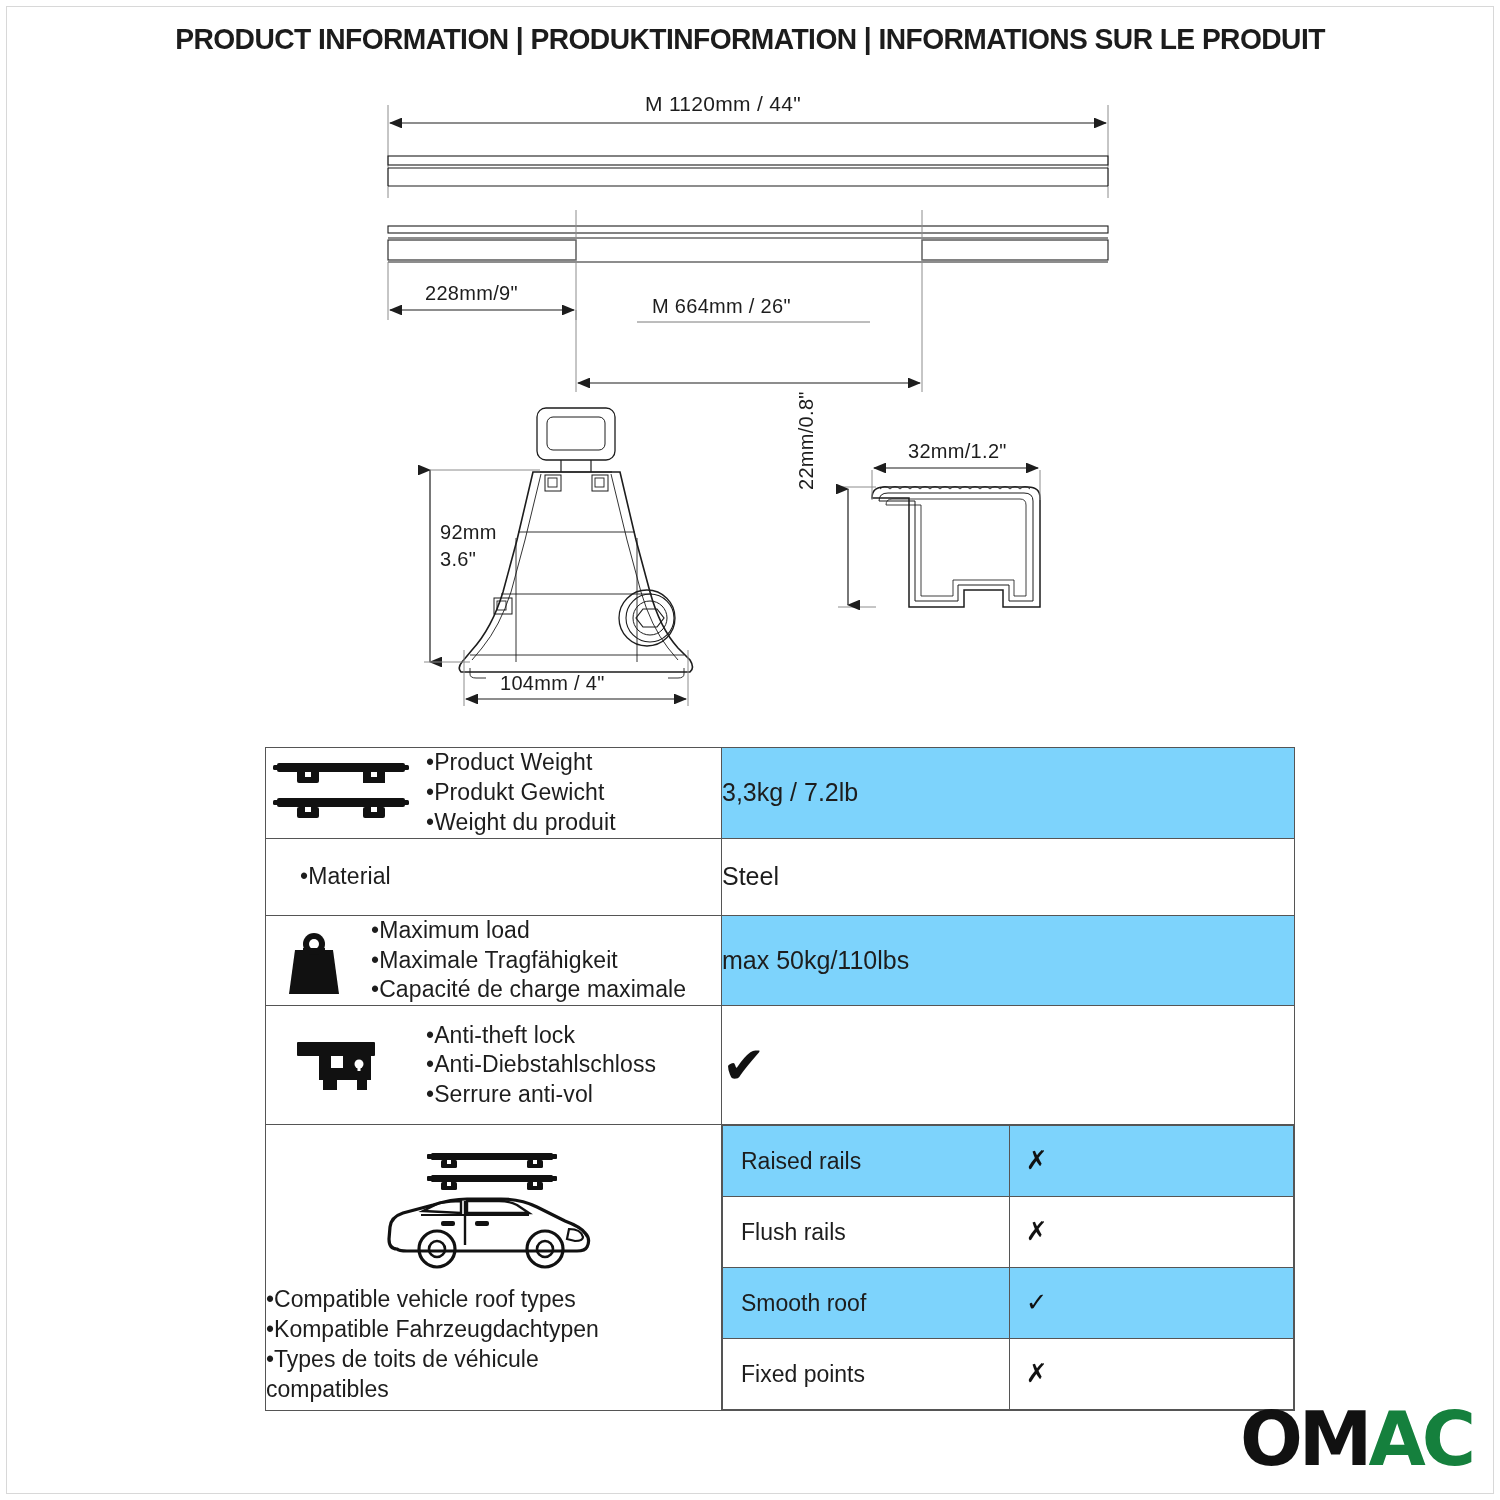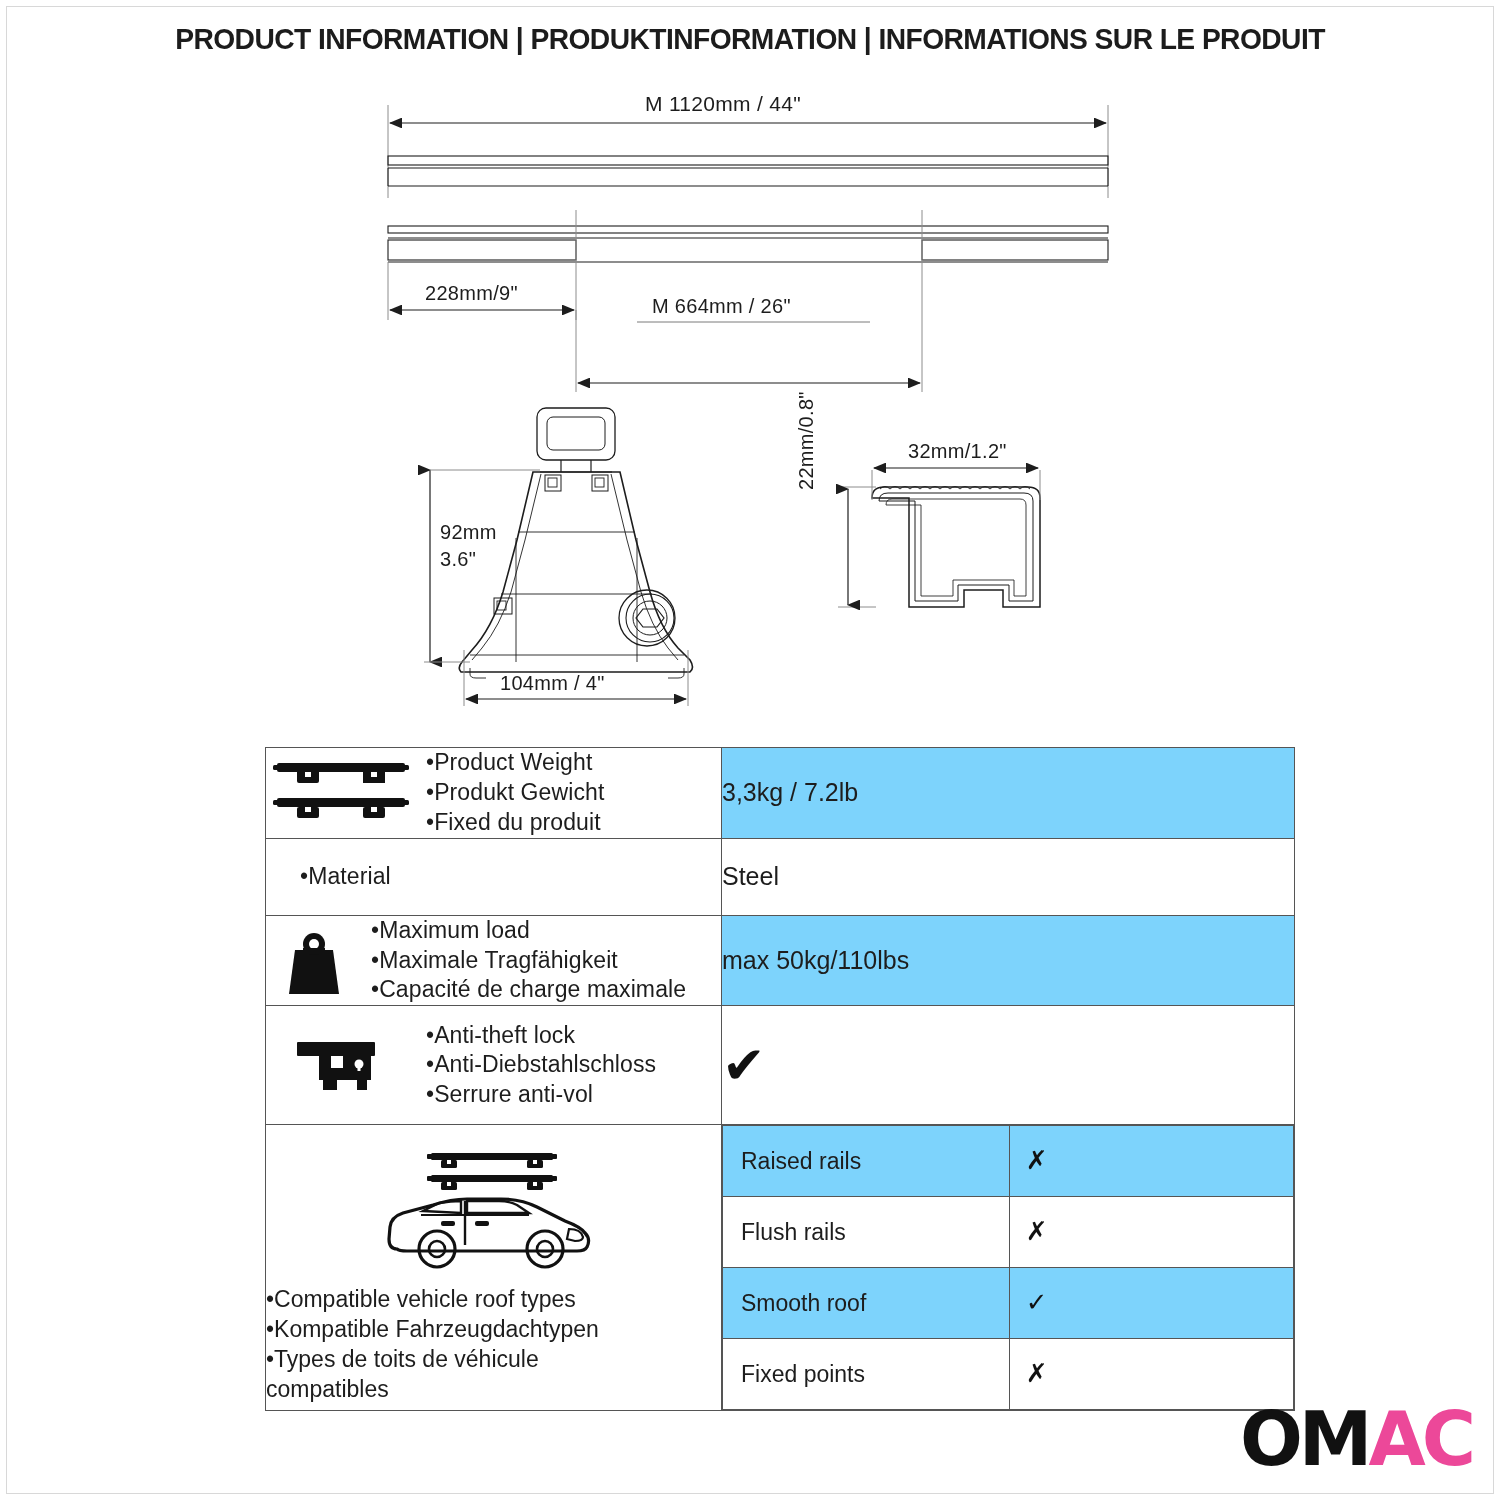--- a/index.html
+++ b/index.html
@@ -126,21 +126,21 @@
   .logo{
     position:absolute;
     right:28px; bottom:24px;
     font-size:74px;
     font-weight:bold;
     letter-spacing:-4px;
     line-height:1;
     font-family:"DejaVu Sans", sans-serif;
   }
   .logo .om{color:#111111;margin-left:34px;}
-  .logo .ac{color:#ec4899;margin-top:36px;}
+  .logo .ac{color:#15803d;margin-top:36px;}
 </style>
 </head>
 <body>
 
 <div class="page-frame"></div>
 
 <div class="header">PRODUCT INFORMATION | PRODUKTINFORMATION | INFORMATIONS SUR LE PRODUIT</div>
 
 <div class="drawing">
 
@@ -289,21 +289,21 @@
                 <rect x="26" y="51" width="22" height="11" rx="2"></rect>
                 <rect x="34" y="51" width="6" height="5" fill="#fff"></rect>
                 <rect x="92" y="51" width="22" height="11" rx="2"></rect>
                 <rect x="100" y="51" width="6" height="5" fill="#fff"></rect>
               </g>
             </svg>
           </div>
           <div class="lbl-list">
             <div>•Product Weight</div>
             <div>•Produkt Gewicht</div>
-            <div>•Fixed du produit</div>
+            <div>•Weight du produit</div>
           </div>
         </div>
       </td>
       <td class="value-cell shaded">3,3kg / 7.2lb</td>
     </tr>
 
     <tr>
       <td class="label-cell" style="height:76px;">
         <div class="lbl-list" style="padding-left:34px;">
           <div>•Material</div>

